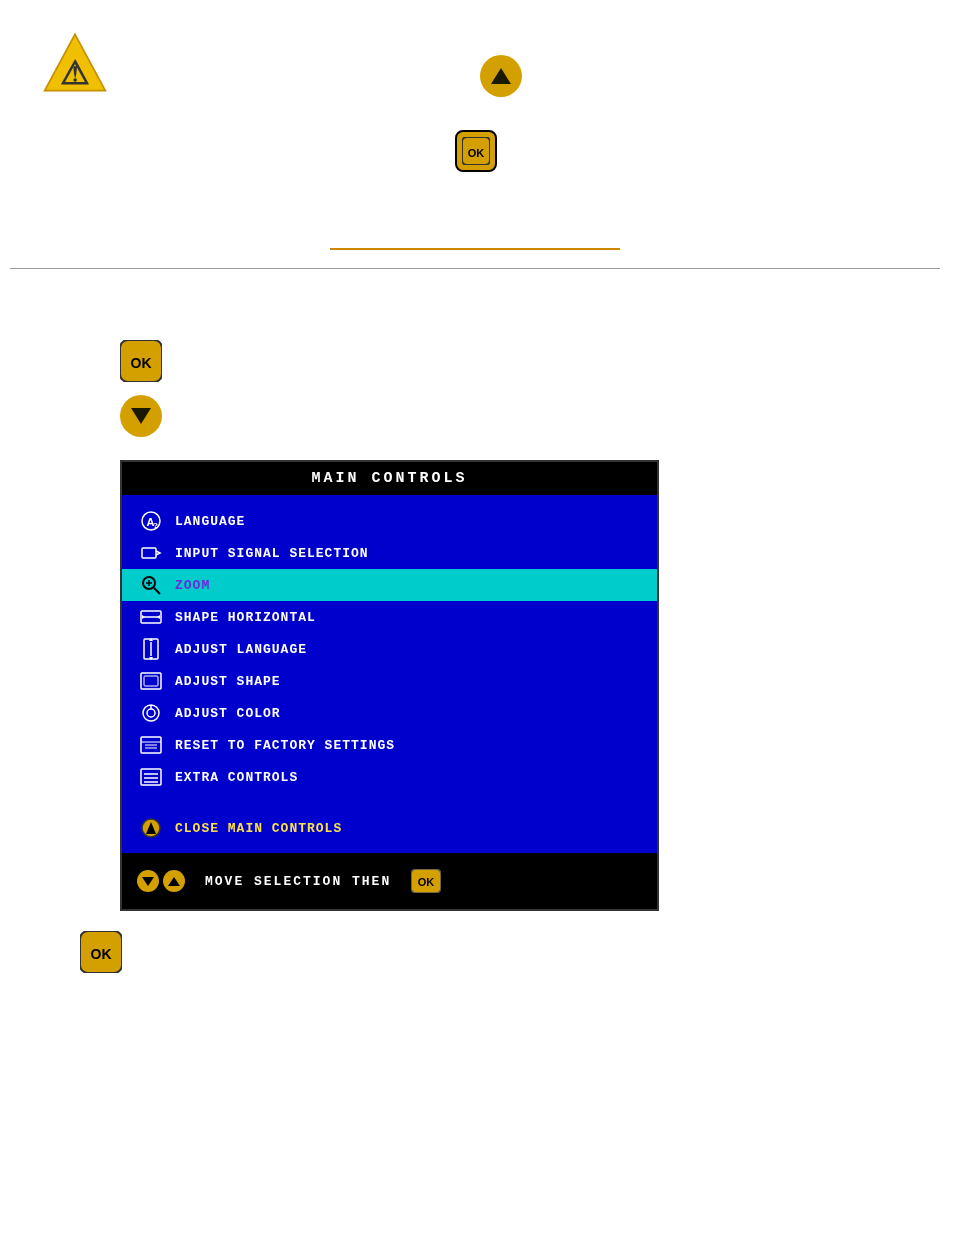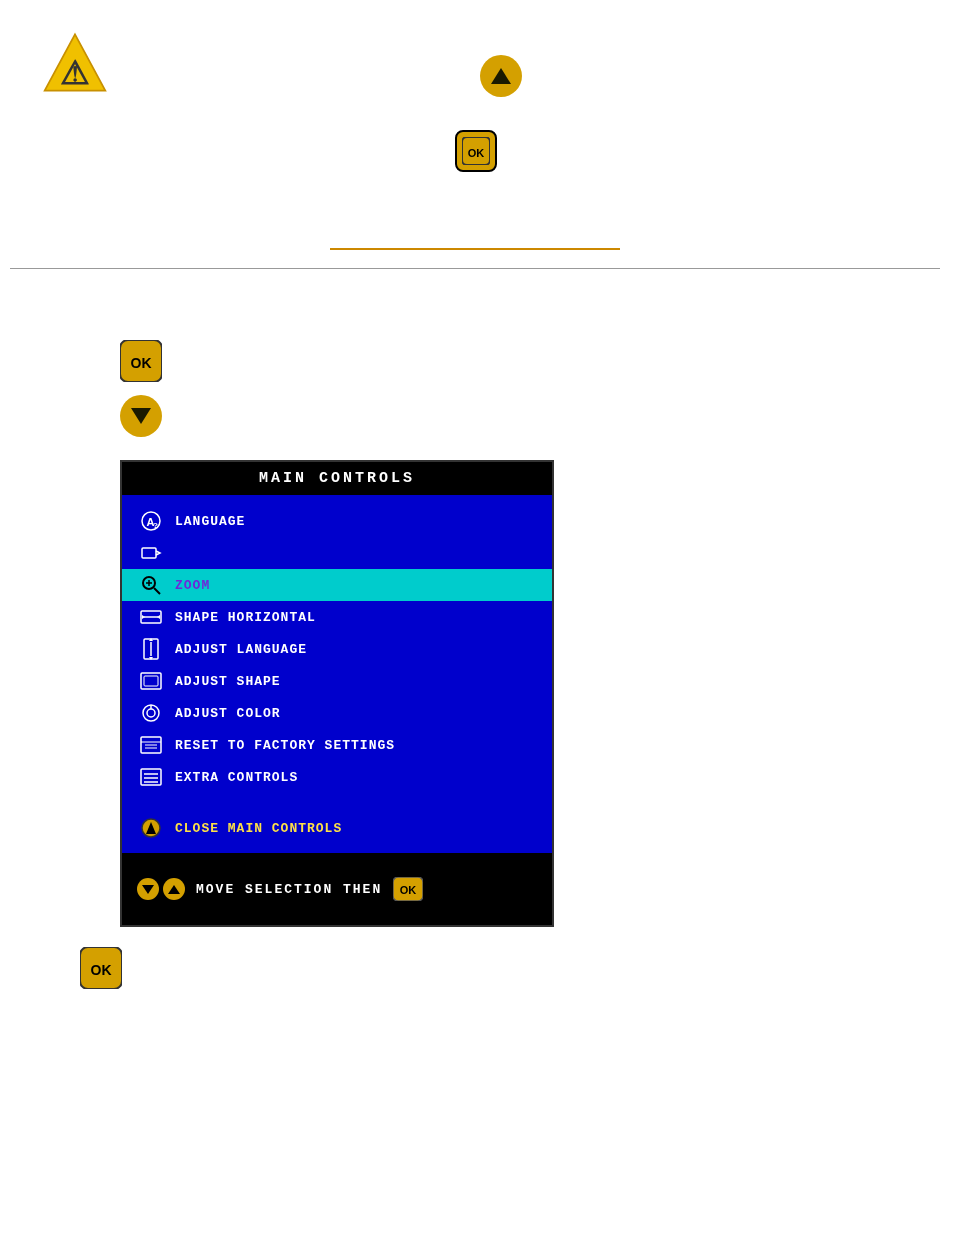--- a/index.html
+++ b/index.html
@@ -135,21 +135,21 @@
       position: absolute;
       top: 75px;
       left: 120px;
     }
 
     
     .osd-menu {
       position: relative;
       top: 0;
       left: 80px;
-      width: 434px;
+      width: 539px;
       margin-top: 120px;
       background: #0000cc;
       border: 2px solid #333;
     }
 
     .osd-title {
       background: #000000;
       color: #ffffff;
       text-align: center;
       padding: 8px 0;
@@ -215,22 +215,22 @@
       margin-right: 10px;
       display: flex;
       align-items: center;
       justify-content: center;
     }
 
     .osd-footer {
       background: #000000;
       display: flex;
       align-items: center;
-      padding: 24px 15px;
-      gap: 11px;
+      padding: 16px 15px;
+      gap: 20px;
     }
 
     .footer-icons {
       display: flex;
       gap: 4px;
       align-items: center;
     }
 
     .footer-text {
       color: #ffffff;
@@ -334,20 +334,21 @@
         <span class="osd-item-label">LANGUAGE</span>
       </div>
 
       <div class="osd-item">
         <span class="osd-item-icon">
           <svg width="22" height="22" viewBox="0 0 22 22">
             <rect x="2" y="6" width="14" height="10" rx="1" fill="none" stroke="#fff" stroke-width="1.5"></rect>
             <polyline points="16,9 20,11 16,13" fill="none" stroke="#fff" stroke-width="1.5"></polyline>
           </svg>
         </span>
+        <span class="osd-item-label">INPUT  SIGNAL  SELECTION</span>
       </div>
 
       <div class="osd-item selected">
         <span class="osd-item-icon">
           <svg width="22" height="22" viewBox="0 0 22 22">
             <circle cx="9" cy="9" r="6" fill="none" stroke="#000" stroke-width="2"></circle>
             <line x1="14" y1="14" x2="20" y2="20" stroke="#000" stroke-width="2"></line>
             <line x1="9" y1="6" x2="9" y2="12" stroke="#000" stroke-width="1.5"></line>
             <line x1="6" y1="9" x2="12" y2="9" stroke="#000" stroke-width="1.5"></line>
           </svg>

